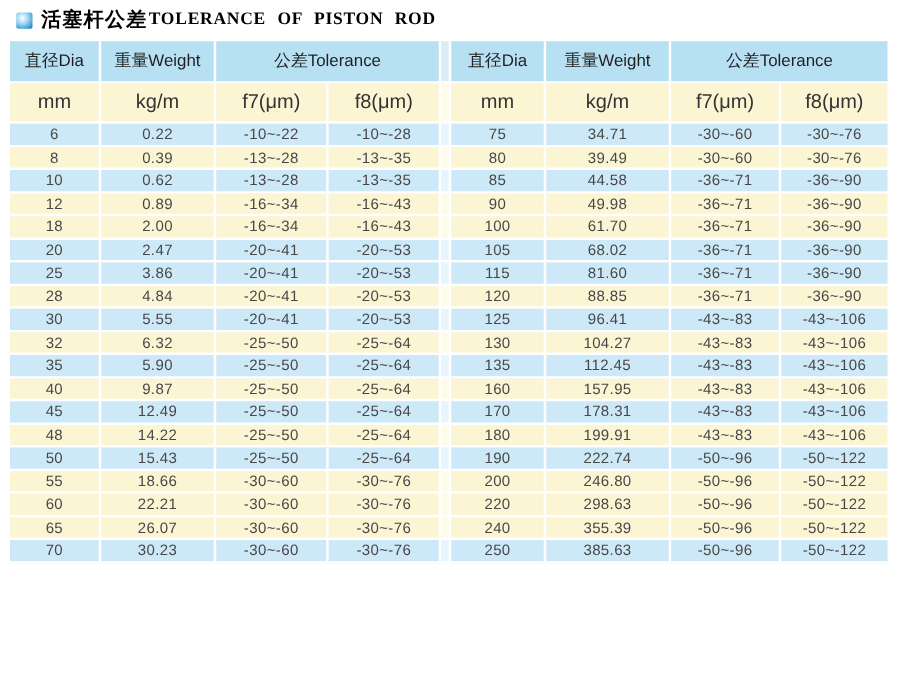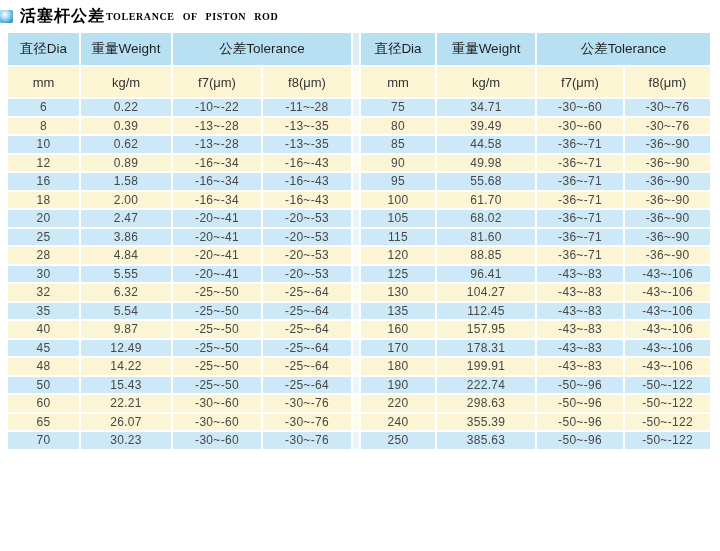--- a/index.html
+++ b/index.html
@@ -7,42 +7,42 @@
     padding: 0;
     width: 720px;
     height: 551px;
     background: #ffffff;
     overflow: hidden;
     font-family: "Liberation Sans", sans-serif;
   }
   .title-bar {
     display: flex;
     align-items: center;
-    padding: 6px 0 0 0;
+    padding: 6px 0 0 13px;
     height: 20px;
   }
   .title-icon {
     width: 13px;
     height: 13px;
     border-radius: 2px;
     background: radial-gradient(circle at 38% 35%, #ffffff 0%, #9ed6f2 40%, #1886c8 90%);
     margin-right: 7px;
     flex: 0 0 auto;
   }
   .title-cn {
     font-family: "Liberation Serif", serif;
     font-weight: bold;
     font-size: 16px;
     color: #000000;
     letter-spacing: 1px;
   }
   .title-en {
     font-family: "Liberation Serif", serif;
     font-weight: bold;
-    font-size: 10px;
+    font-size: 14px;
     color: #000000;
     letter-spacing: 0.6px;
     word-spacing: 5px;
     margin-left: 1px;
   }
   table.spec {
     border-collapse: separate;
     border-spacing: 0;
     table-layout: fixed;
     width: 704px;
@@ -62,21 +62,21 @@
   tr.head-row th {
     background: #b7e0f3;
     height: 34px;
     font-size: 13.5px;
     color: #1f1f1f;
   }
   tr.head-row th.gap { background: #d9edf9; }
   tr.sub-row td {
     background: #fbf5d3;
     height: 32px;
-    font-size: 13px;
+    font-size: 16px;
     color: #333333;
   }
   tr.sub-row td.gap { background: #fdfbea; }
   tbody td {
     height: 18.5px;
     font-size: 12px;
     color: #474747;
     letter-spacing: 0.3px;
   }
   tbody tr.even td { background: #cde9f8; }
@@ -125,21 +125,21 @@
       <td>kg/m</td>
       <td>f7(μm)</td>
       <td>f8(μm)</td>
     </tr>
   </thead>
   <tbody>
       <tr class="even">
         <td>6</td>
         <td>0.22</td>
         <td>-10~-22</td>
-        <td>-11~-28</td>
+        <td>-10~-28</td>
         <td class="gap"></td>
         <td>75</td>
         <td>34.71</td>
         <td>-30~-60</td>
         <td>-30~-76</td>
       </tr>
       <tr class="odd">
         <td>8</td>
         <td>0.39</td>
         <td>-13~-28</td>
@@ -165,31 +165,20 @@
         <td>12</td>
         <td>0.89</td>
         <td>-16~-34</td>
         <td>-16~-43</td>
         <td class="gap"></td>
         <td>90</td>
         <td>49.98</td>
         <td>-36~-71</td>
         <td>-36~-90</td>
       </tr>
-      <tr class="even">
-        <td>16</td>
-        <td>1.58</td>
-        <td>-16~-34</td>
-        <td>-16~-43</td>
-        <td class="gap"></td>
-        <td>95</td>
-        <td>55.68</td>
-        <td>-36~-71</td>
-        <td>-36~-90</td>
-      </tr>
       <tr class="odd">
         <td>18</td>
         <td>2.00</td>
         <td>-16~-34</td>
         <td>-16~-43</td>
         <td class="gap"></td>
         <td>100</td>
         <td>61.70</td>
         <td>-36~-71</td>
         <td>-36~-90</td>
@@ -244,21 +233,21 @@
         <td>-25~-50</td>
         <td>-25~-64</td>
         <td class="gap"></td>
         <td>130</td>
         <td>104.27</td>
         <td>-43~-83</td>
         <td>-43~-106</td>
       </tr>
       <tr class="even">
         <td>35</td>
-        <td>5.54</td>
+        <td>5.90</td>
         <td>-25~-50</td>
         <td>-25~-64</td>
         <td class="gap"></td>
         <td>135</td>
         <td>112.45</td>
         <td>-43~-83</td>
         <td>-43~-106</td>
       </tr>
       <tr class="odd">
         <td>40</td>
@@ -294,20 +283,31 @@
         <td>-43~-106</td>
       </tr>
       <tr class="even">
         <td>50</td>
         <td>15.43</td>
         <td>-25~-50</td>
         <td>-25~-64</td>
         <td class="gap"></td>
         <td>190</td>
         <td>222.74</td>
+        <td>-50~-96</td>
+        <td>-50~-122</td>
+      </tr>
+      <tr class="odd">
+        <td>55</td>
+        <td>18.66</td>
+        <td>-30~-60</td>
+        <td>-30~-76</td>
+        <td class="gap"></td>
+        <td>200</td>
+        <td>246.80</td>
         <td>-50~-96</td>
         <td>-50~-122</td>
       </tr>
       <tr class="odd">
         <td>60</td>
         <td>22.21</td>
         <td>-30~-60</td>
         <td>-30~-76</td>
         <td class="gap"></td>
         <td>220</td>

